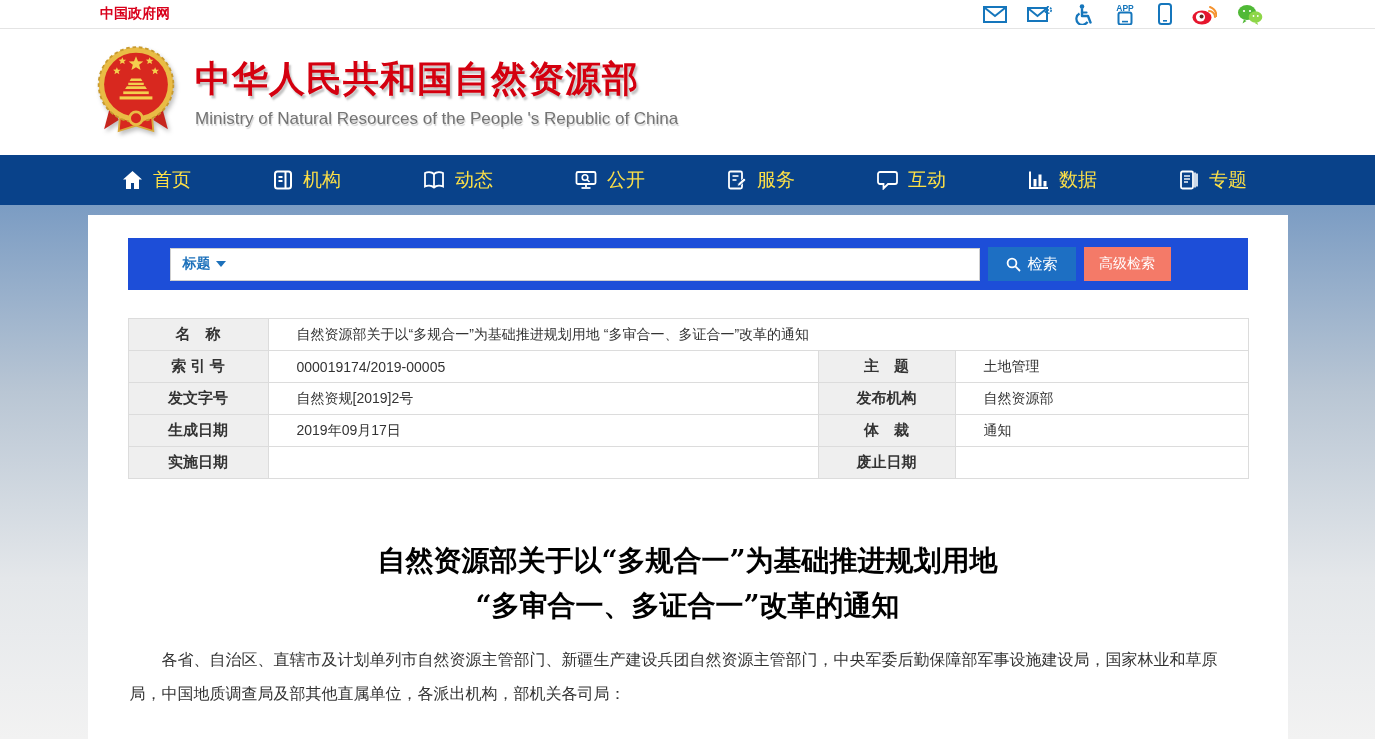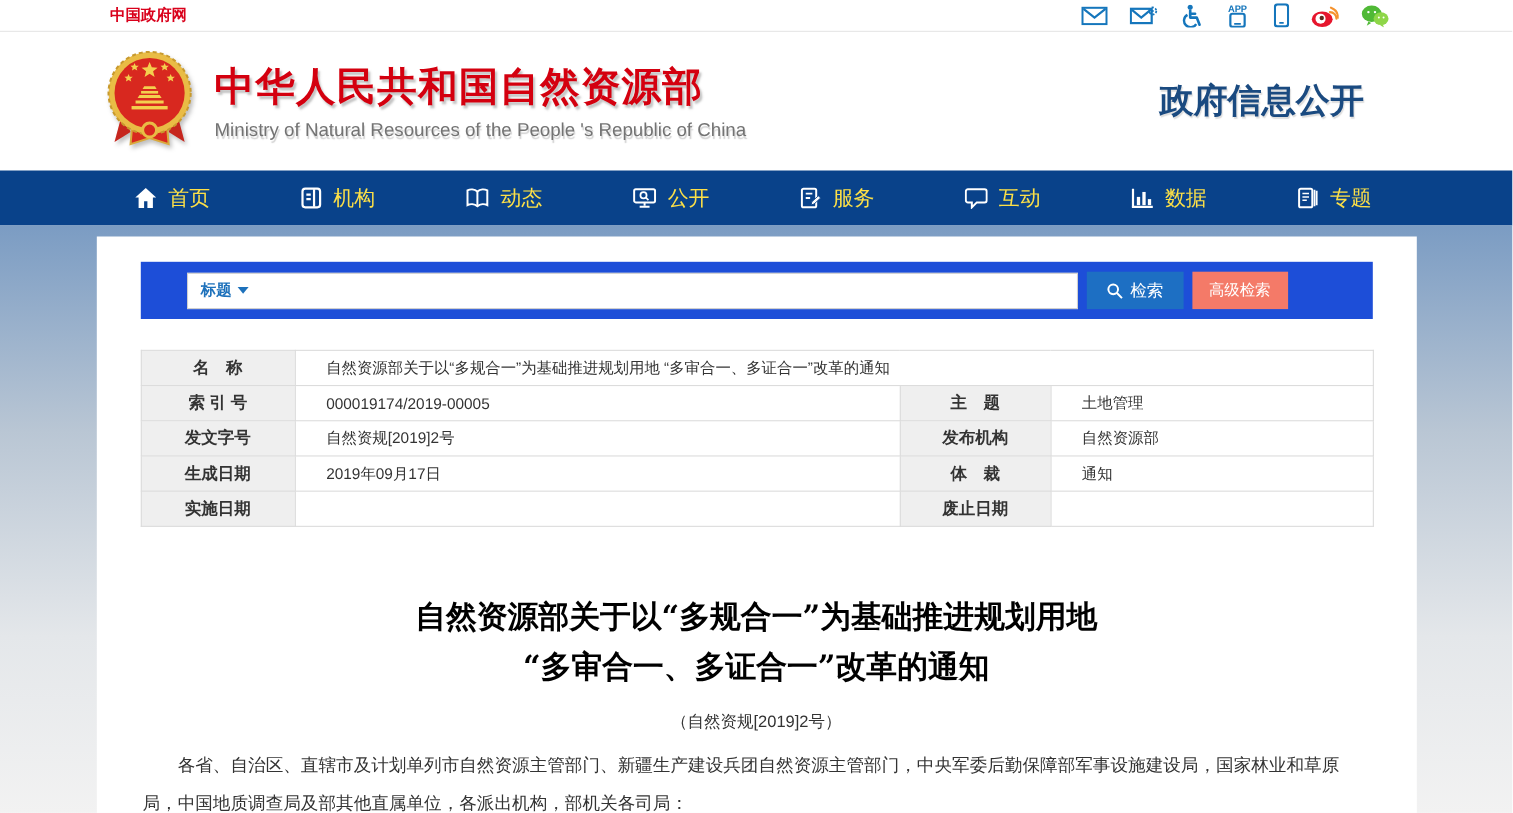--- a/index.html
+++ b/index.html
@@ -146,21 +146,20 @@
         <rect x="36.5" y="41" width="17" height="2.6"></rect>
         <path d="M38 39 h14 l-1.6-2.6 h-10.8 Z"></path>
       </g>
       <circle cx="45" cy="80" r="7" fill="#d8281f" stroke="#e9bc45" stroke-width="3"></circle>
     </svg>
   </span>
   <div class="title-block">
     <div class="title-cn">中华人民共和国自然资源部</div>
     <div class="title-en">Ministry of Natural Resources of the People 's Republic of China</div>
   </div>
-  <div class="section-title">政府信息公开</div>
 </div>
 
 <div class="nav">
   <div class="nav-item">
     <span>
         <svg width="21" height="20" viewBox="0 0 21 20">
           <path d="M10.5 1 L1 9.5 h3 V19 h5 v-6 h3 v6 h5 V9.5 h3 Z" fill="#fff"></path>
         </svg>
       </span>
     <span>首页</span>
@@ -301,17 +300,16 @@
         <td class="th">废止日期</td>
         <td class="val"></td>
       </tr>
     </tbody>
       </table>
 
     <div class="doc-title">
       <div>自然资源部关于以“多规合一”为基础推进规划用地</div>
       <div>“多审合一、多证合一”改革的通知</div>
     </div>
-    <div class="doc-number">（自然资规[2019]2号）</div>
     <p class="doc-body">各省、自治区、直辖市及计划单列市自然资源主管部门、新疆生产建设兵团自然资源主管部门，中央军委后勤保障部军事设施建设局，国家林业和草原局，中国地质调查局及部其他直属单位，各派出机构，部机关各司局：</p>
 
   </div>
 </div>
 
 </body></html>

